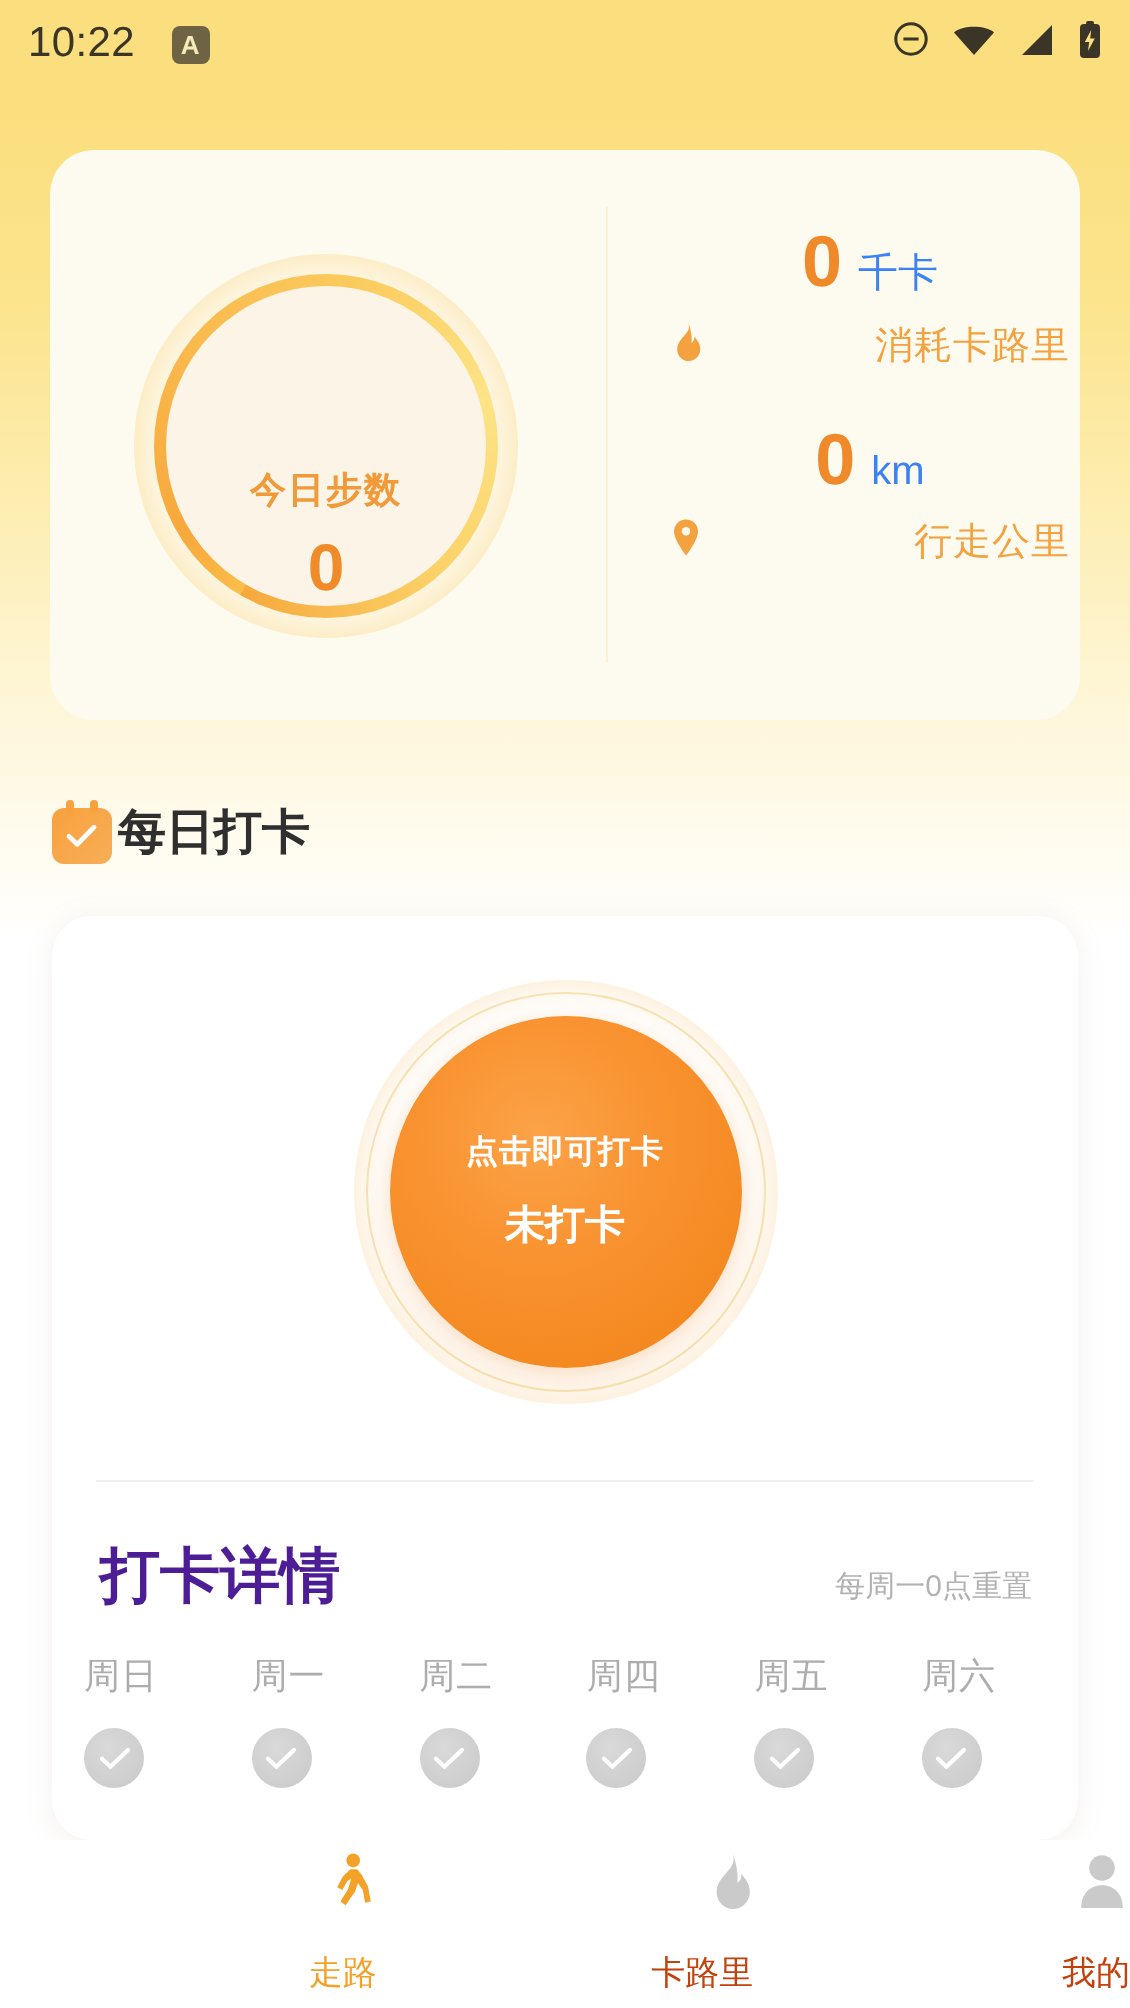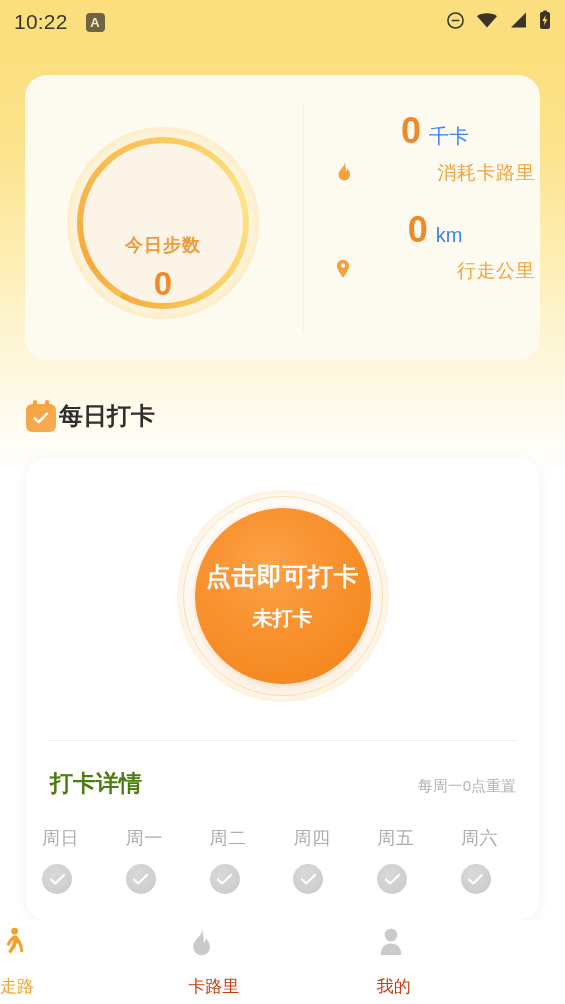--- a/index.html
+++ b/index.html
@@ -106,54 +106,54 @@
     border: 1px solid #f7e2b4;
   }
   .punch-btn {
     position: absolute; left: 12px; top: 12px; width: 176px; height: 176px;
     border: none; border-radius: 50%; cursor: pointer;
     background: radial-gradient(circle at 42% 34%, #fba348 0%, #f99331 38%, #f58a22 72%, #f08419 100%);
     box-shadow: 0 4px 14px rgba(240,130,25,.30);
     display: flex; flex-direction: column; align-items: center; justify-content: center;
     color: #fff; font-family: inherit;
   }
-  .punch-line1 { font-size: 25px; font-weight: 700; letter-spacing: .5px; }
+  .punch-line1 { font-size: 16px; font-weight: 700; letter-spacing: .5px; }
   .punch-line2 { font-size: 20px; font-weight: 700; margin-top: 12px; }
 
   .divider {
     position: absolute; left: 22px; top: 282px; width: 469px; height: 1px;
     background: #f0f0f0;
   }
 
   .detail-head {
     position: absolute; left: 24px; top: 310px; width: 466px;
     display: flex; align-items: baseline; justify-content: space-between;
   }
-  .detail-title { font-size: 23px; font-weight: 700; color: #4d7c0f; }
+  .detail-title { font-size: 30px; font-weight: 700; color: #4c1d95; }
   .detail-note { font-size: 15px; color: #b2b2b2; }
 
   .week-row {
     position: absolute; left: 16px; top: 368px; width: 481px;
     display: flex; justify-content: space-between;
   }
   .day-col { display: flex; flex-direction: column; align-items: flex-start; width: 62px; }
   .day-label { font-size: 18px; color: #adadad; letter-spacing: .5px; }
   .day-mark {
     width: 30px; height: 30px; border-radius: 50%; margin-top: 14px;
     background: radial-gradient(circle at 40% 35%, #d9d9d9, #c9c9c9);
     display: flex; align-items: center; justify-content: center;
   }
 
   
   .bottomnav {
     position: absolute; left: 0; bottom: 0; width: 565px; height: 84px;
     background: #ffffff; display: flex; align-items: center;
   }
   .nav-item {
-    flex: 1; display: flex; flex-direction: column; align-items: flex-start;
+    flex: 1; display: flex; flex-direction: column; align-items: flex-end;
     gap: 14px; cursor: pointer;
   }
   .nav-label { font-size: 17px; color: #c2410c; }
   .nav-item.active .nav-label { color: #f4a227; }
 </style>
 </head>
 <body>
 
 <div class="statusbar">
   <span class="sb-time">10:22</span>

